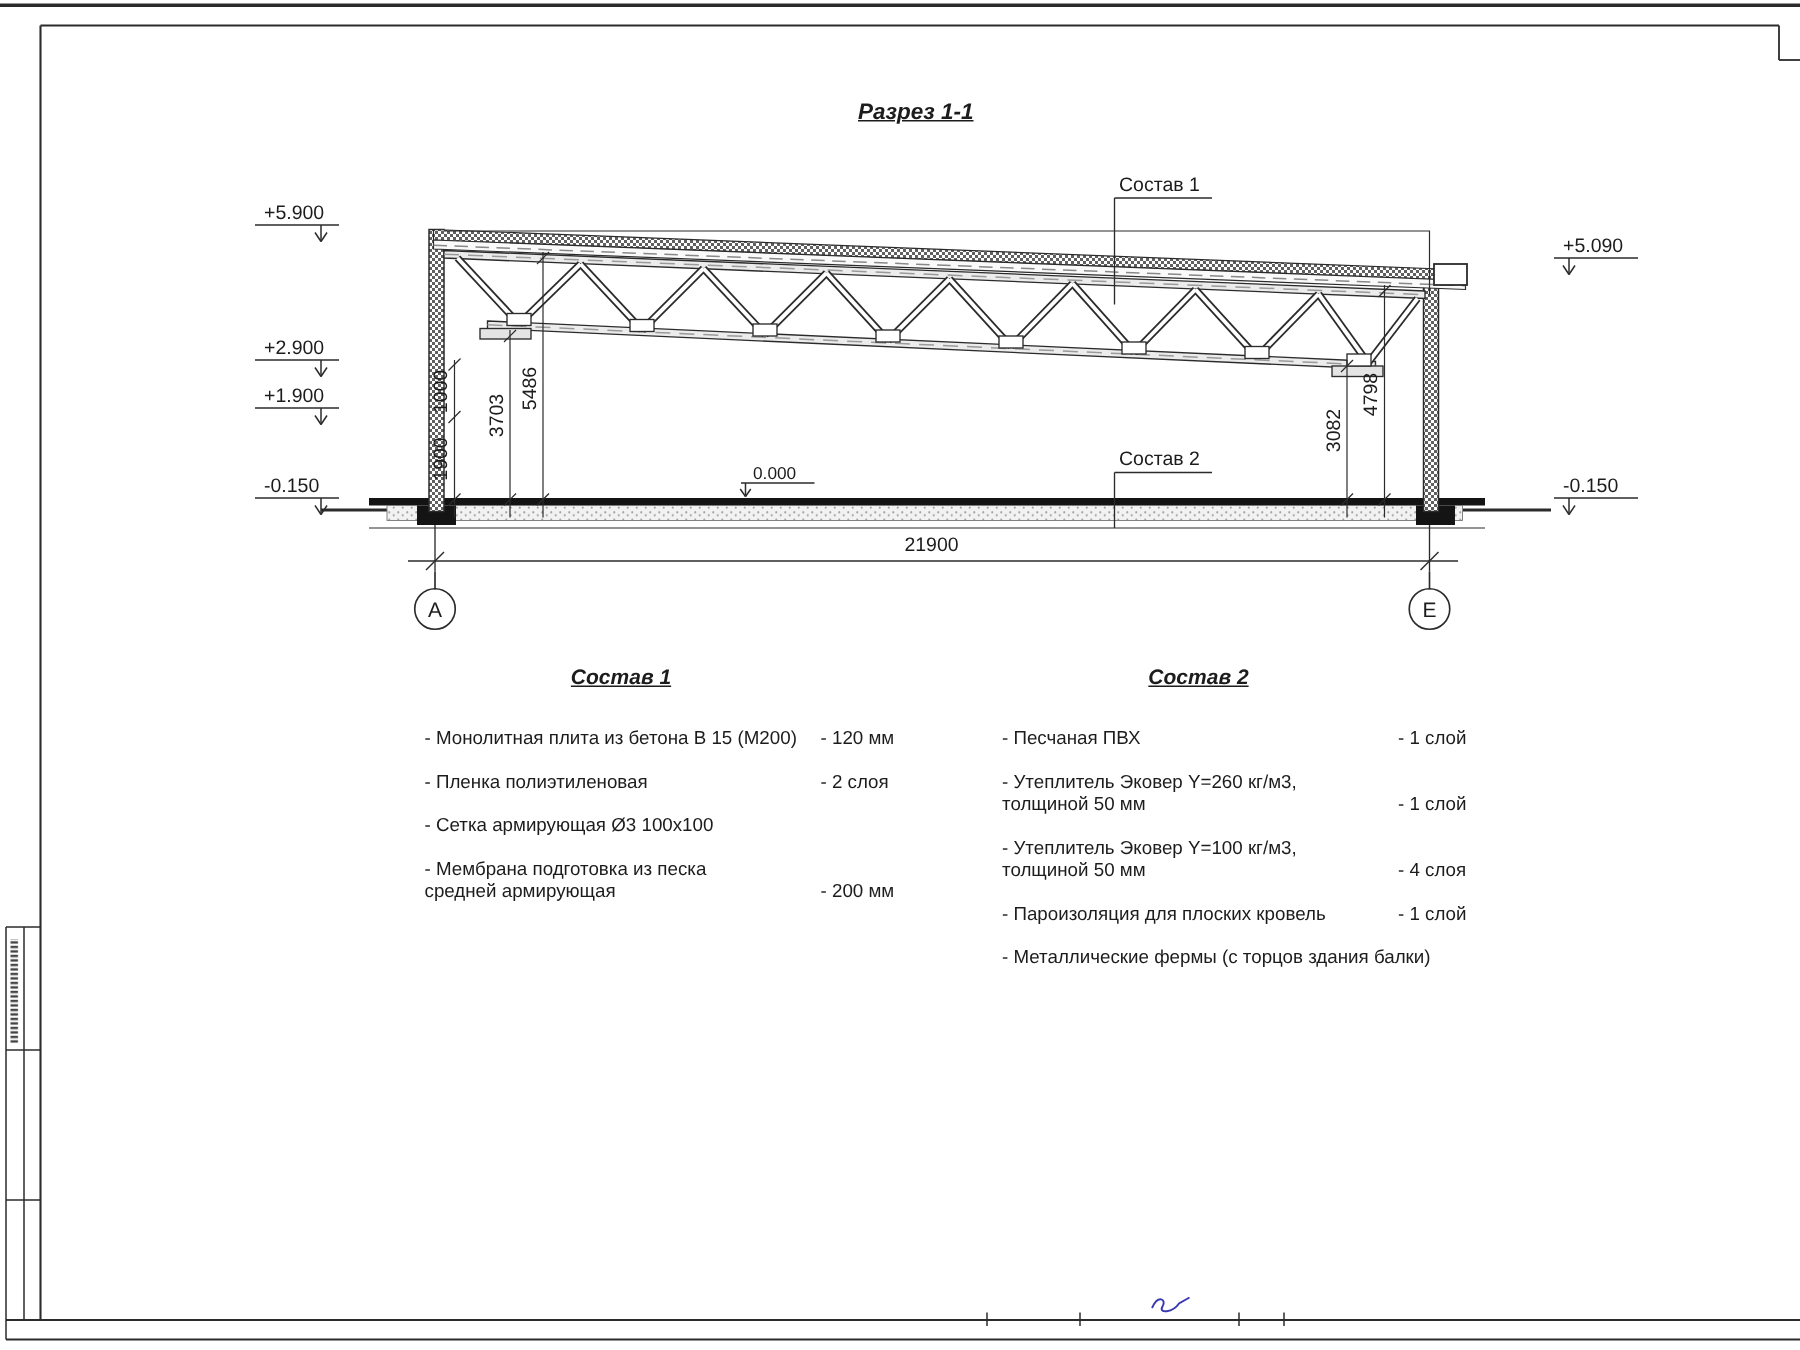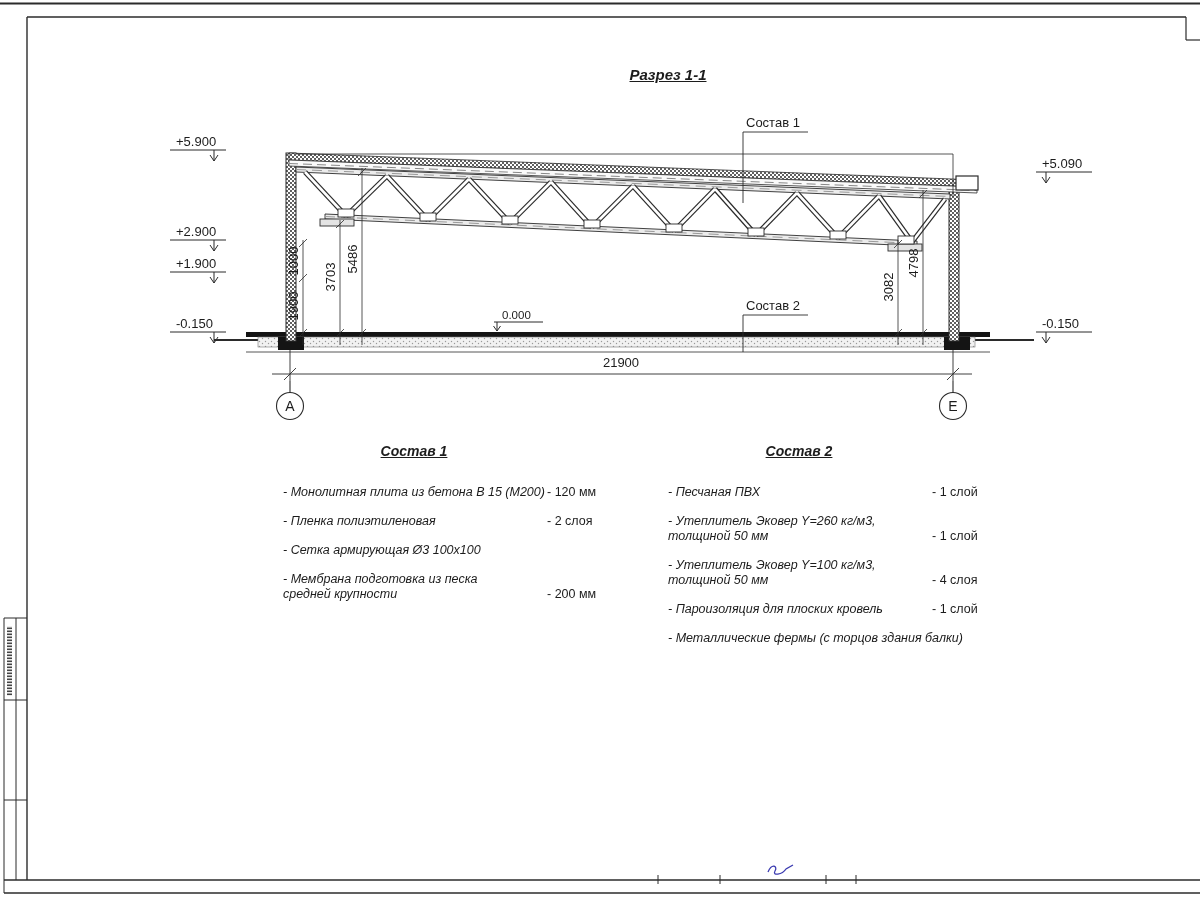--- a/index.html
+++ b/index.html
@@ -1,30 +1,30 @@
 <!DOCTYPE html>
 <html><head>
 <meta charset="utf-8">
 <style>
   html,body{margin:0;padding:0;background:#fff;}
   body{width:1200px;height:900px;position:relative;overflow:hidden;
        font-family:"Liberation Sans",sans-serif;color:#1c1c1c;}
   #drawing{position:absolute;left:0;top:0;}
-  .sheet-title{position:absolute;left:548px;top:66px;width:240px;text-align:center;
+  .sheet-title{position:absolute;left:572px;top:66px;width:240px;text-align:left;
      font-size:15px;font-weight:bold;font-style:italic;text-decoration:underline;}
   .legend{position:absolute;width:330px;}
   .legend-heading{font-size:14px;font-weight:bold;font-style:italic;
      text-decoration:underline;text-align:center;margin-bottom:26px;}
   .legend1{left:283px;top:443px;}
   .legend2{left:668px;top:443px;}
   .legend1 .legend-heading{width:262px;}
   .legend2 .legend-heading{width:262px;}
   .l-item{display:grid;grid-template-columns:258px 1fr;column-gap:6px;
      margin-bottom:14px;font-size:12.5px;line-height:15px;}
-  .l-name div{white-space:nowrap;font-style:italic;}
+  .l-name div{white-space:nowrap;}
   .l-val{align-self:end;white-space:nowrap;}
   svg text{fill:#1c1c1c;font-family:"Liberation Sans",sans-serif;}
 </style>
 </head>
 <body>
 
 <svg id="drawing" width="1200" height="900" viewBox="0 0 1200 900">
   <defs>
     <pattern id="chk" width="4" height="4" patternUnits="userSpaceOnUse">
       <rect width="4" height="4" fill="#fff"></rect>
@@ -286,21 +286,21 @@
   <div class="l-item">
     <div class="l-name">
       <div>- Сетка армирующая Ø3 100х100</div>
       <div></div>
     </div>
     <div class="l-val"></div>
   </div>
   <div class="l-item">
     <div class="l-name">
       <div>- Мембрана подготовка из песка</div>
-      <div>средней крупности</div>
+      <div>средней армирующая</div>
     </div>
     <div class="l-val">- 200 мм</div>
   </div>
 </div>
 
 <div class="legend legend2">
   <div class="legend-heading">Состав 2</div>
 
   <div class="l-item">
     <div class="l-name">

